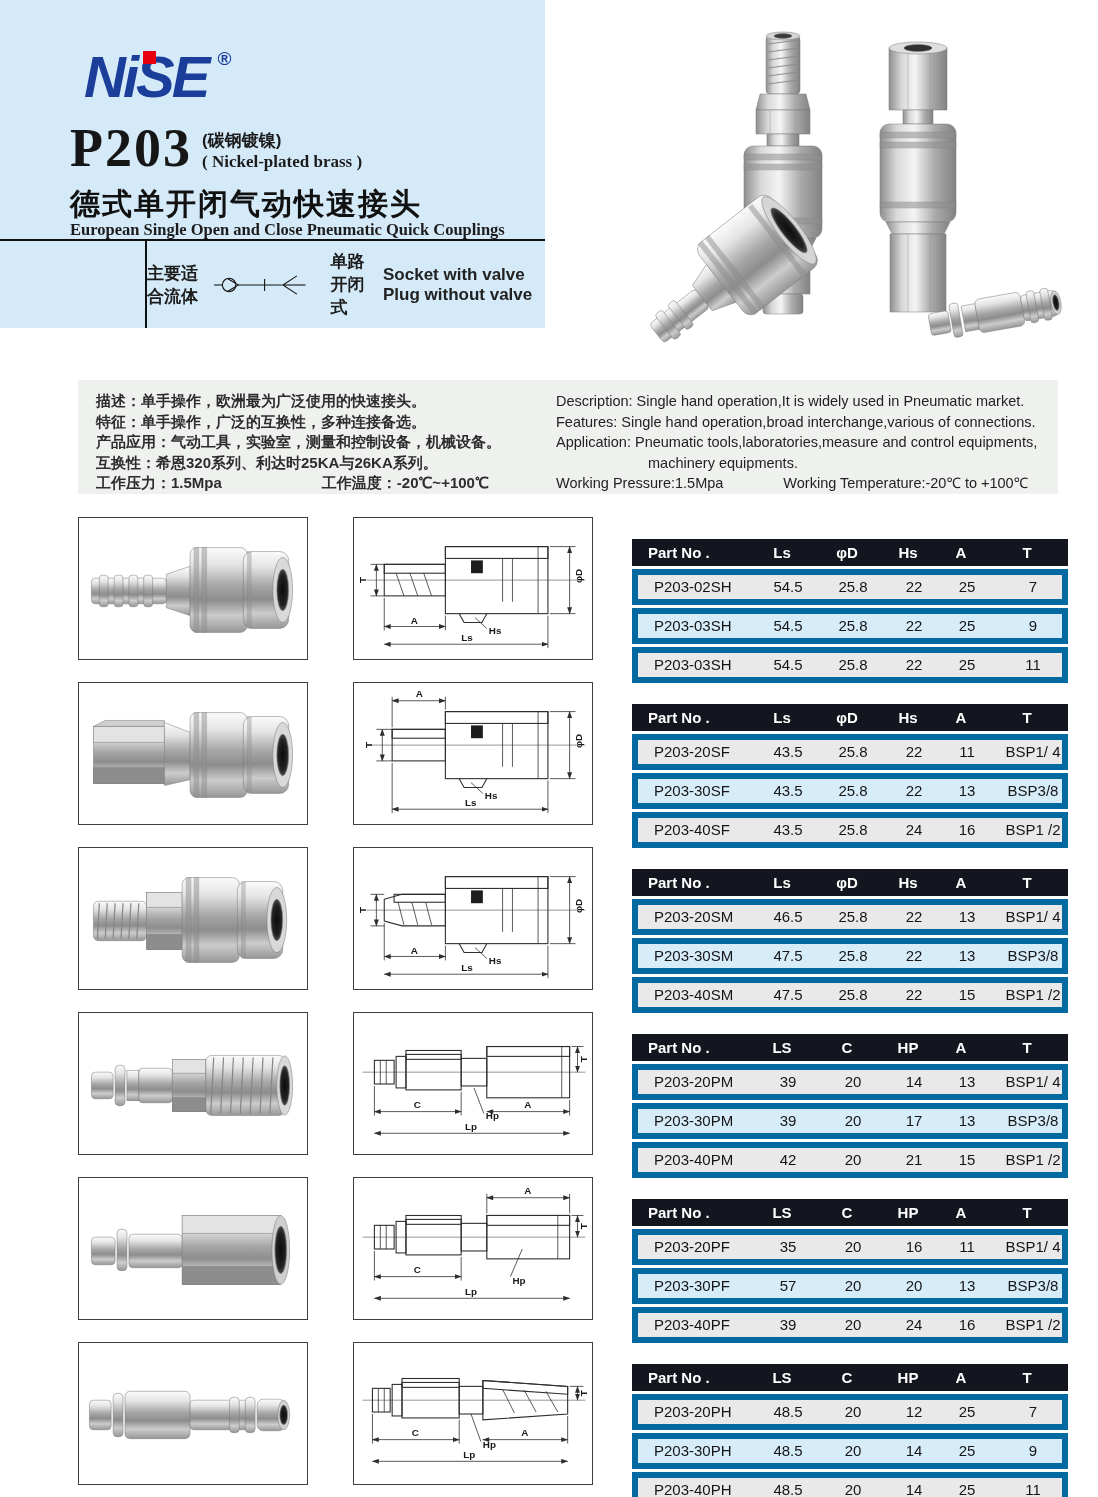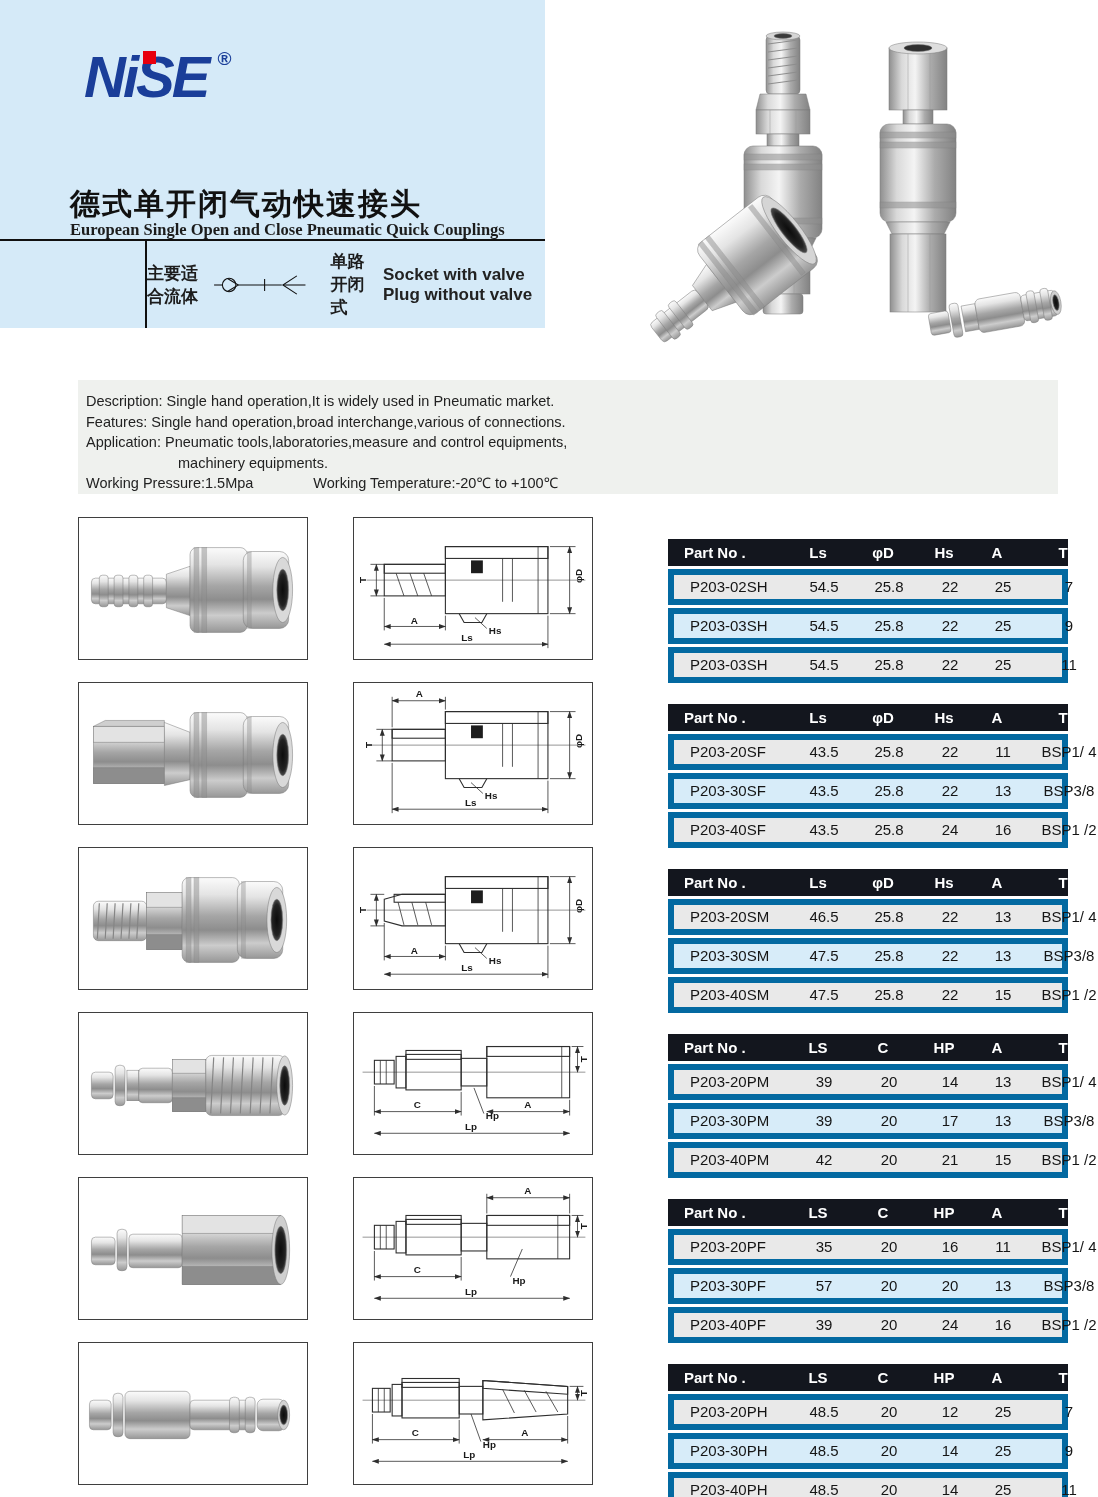--- a/index.html
+++ b/index.html
@@ -40,21 +40,21 @@
   .kv { display:flex; }
   .kv .gap-cn { width:100px; }
   .kv .gap-en { width:60px; }
 
   
   .photo-box { left:78px; width:228px; height:141px; background:#fff; border:1px solid #3f3f3f; }
   .draw-box  { left:353px; width:238px; height:141px; background:#fff; border:1px solid #3f3f3f; }
   .spec-table { left:632px; width:436px; }
   .photo-box svg, .draw-box svg { width:100%; height:100%; display:block; }
 
-  .trow { display:grid; grid-template-columns:118px 64px 66px 56px 50px 82px;margin-left:36px; }
+  .trow { display:grid; grid-template-columns:118px 64px 66px 56px 50px 82px; }
   .thead { background:var(--thead_bg,#13161e); color:#fff; font-weight:bold; height:27px; line-height:27px; margin-bottom:3px; }
   .tdata { background:var(--trow_bg,#e9e9e9); border:6px solid #0369a1; height:24px; line-height:24px; margin-bottom:3px; }
   .tdata.hl { background:var(--thl_bg,#d7ecf9); }
   .tcell { text-align:center; font-size:15px; white-space:nowrap; color:#151515; }
   .thead .tcell { color:#fff; }
   .tcell.c0 { text-align:left; padding-left:16px; }
 
   
   .cl  { stroke:#666; stroke-width:0.7; }
   .ol  { fill:none; stroke:#2e2e2e; stroke-width:1.1; }
@@ -96,20 +96,27 @@
       </marker>
     <marker id="arrR" markerWidth="8" markerHeight="6" refX="0.5" refY="2.5" orient="auto" markerUnits="userSpaceOnUse">
         <path d="M7,0 L0,2.5 L7,5 z" fill="#2e2e2e"></path>
       </marker>
   </defs>
 </svg>
 
 <div class="abs blue-panel">
   <div class="abs logo-row">
     <span class="logo-text">NiSE</span><span class="logo-dot"></span><span class="logo-reg">®</span>
+  </div>
+  <div class="abs model-row">
+    <span class="model">P203</span>
+    <span class="model-notes">
+      <span class="note-cn" style="display:block">(碳钢镀镍)</span>
+      <span class="note-en" style="display:block">( Nickel-plated brass )</span>
+    </span>
   </div>
   <div class="abs title-cn">德式单开闭气动快速接头</div>
   <div class="abs title-en">European Single Open and Close Pneumatic Quick Couplings</div>
   <div class="abs hrline"></div>
   <div class="abs vline"></div>
   <div class="abs flow">
     <div class="flow-line1">
       <span>主要适合流体</span>
       <svg class="flowsym" width="190" height="40" viewBox="0 0 210 44">
         <line x1="2" y1="22" x2="17" y2="22"></line>
@@ -189,20 +196,31 @@
     <rect x="360" y="270" width="46" height="34" rx="5" fill="url(#metalV)"></rect>
     <rect x="406" y="274" width="34" height="26" rx="4" fill="url(#metalV)"></rect>
     <rect x="412" y="271" width="8" height="32" rx="3" fill="url(#metalV)"></rect>
     <rect x="426" y="271" width="8" height="32" rx="3" fill="url(#metalV)"></rect>
     <ellipse cx="440" cy="287" rx="5" ry="12" fill="#cfcfcf"></ellipse>
     <ellipse cx="440" cy="287" rx="3" ry="8" fill="url(#hole)"></ellipse>
   </g>
 </svg>
 
 <div class="abs desc-panel">
+  <div class="desc-cn">
+    <div>描述：单手操作，欧洲最为广泛使用的快速接头。</div>
+    <div>特征：单手操作，广泛的互换性，多种连接备选。</div>
+    <div>产品应用：气动工具，实验室，测量和控制设备，机械设备。</div>
+    <div>互换性：希恩320系列、利达时25KA与26KA系列。</div>
+    <div class="kv">
+      <span>工作压力：1.5Mpa</span>
+      <span class="gap-cn"></span>
+      <span>工作温度：-20℃~+100℃</span>
+    </div>
+  </div>
   <div class="desc-en">
     <div>Description:  Single hand  operation,It is widely used in Pneumatic market.</div>
     <div>Features: Single hand operation,broad interchange,various of connections.</div>
     <div>Application: Pneumatic tools,laboratories,measure and control equipments,</div>
     <div class="indent">machinery equipments.</div>
     <div class="kv">
       <span>Working Pressure:1.5Mpa</span>
       <span class="gap-en"></span>
       <span>Working Temperature:-20℃  to +100℃</span>
     </div>

